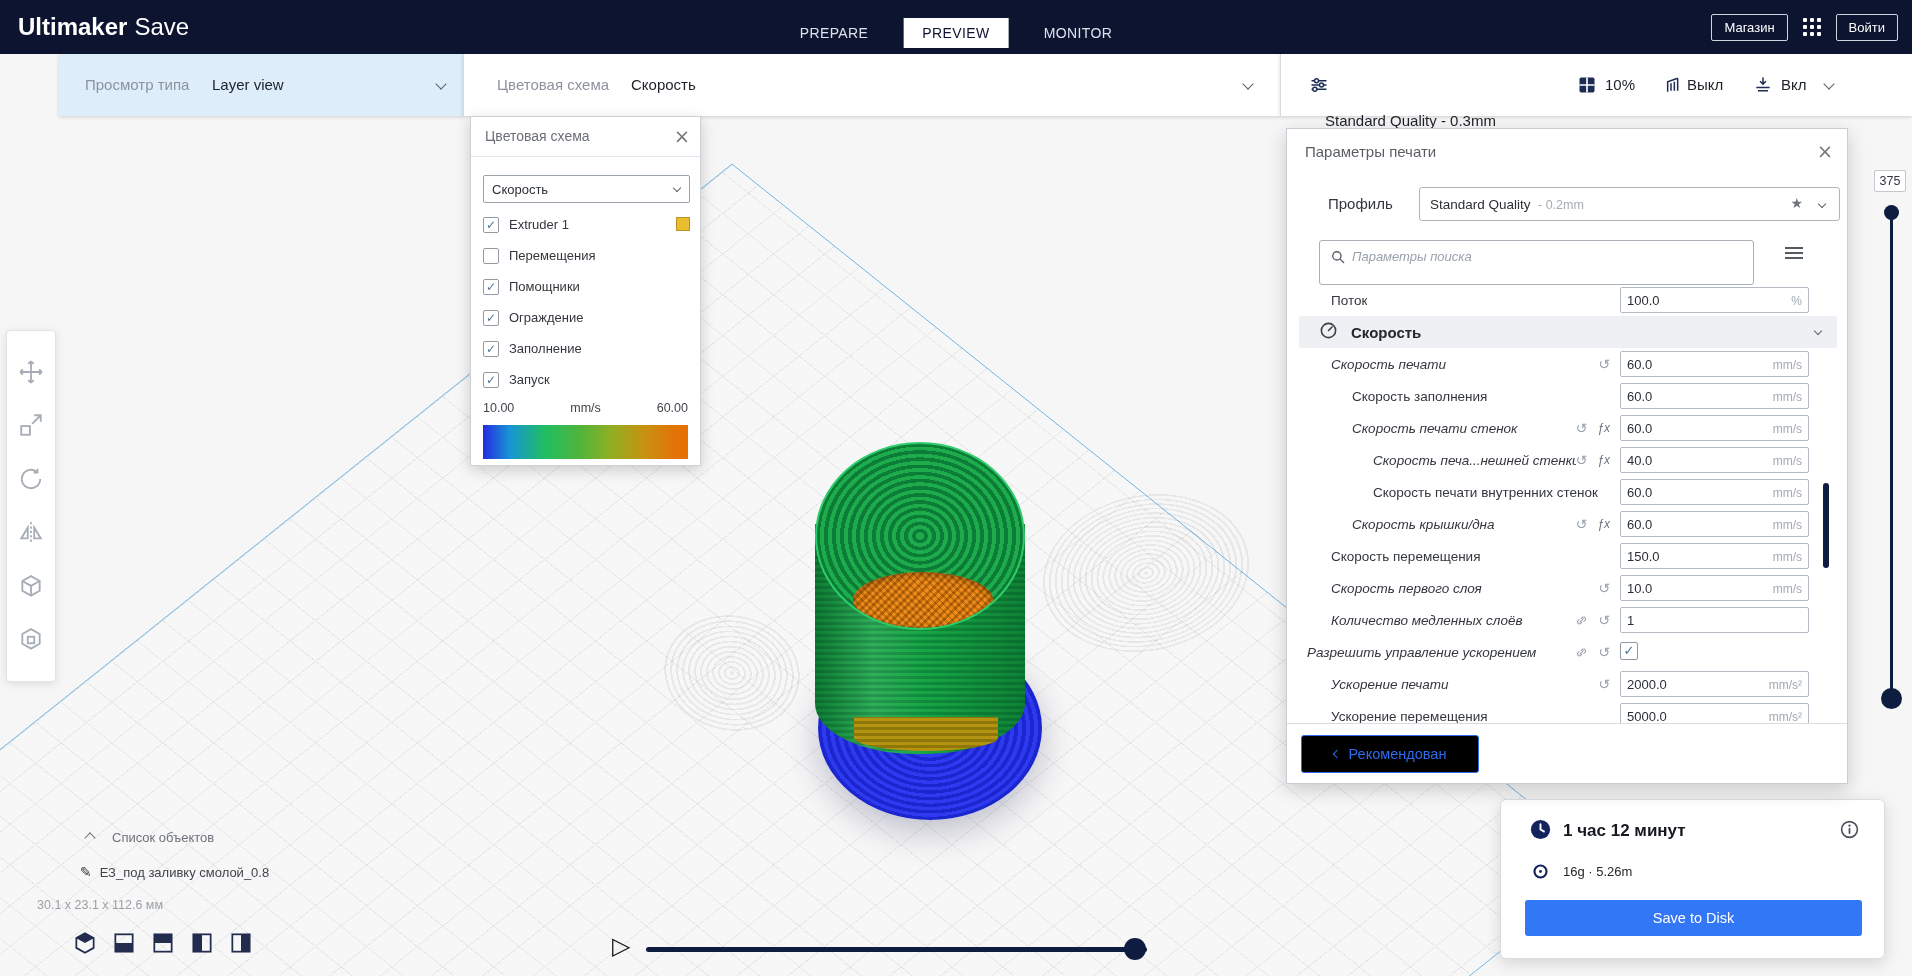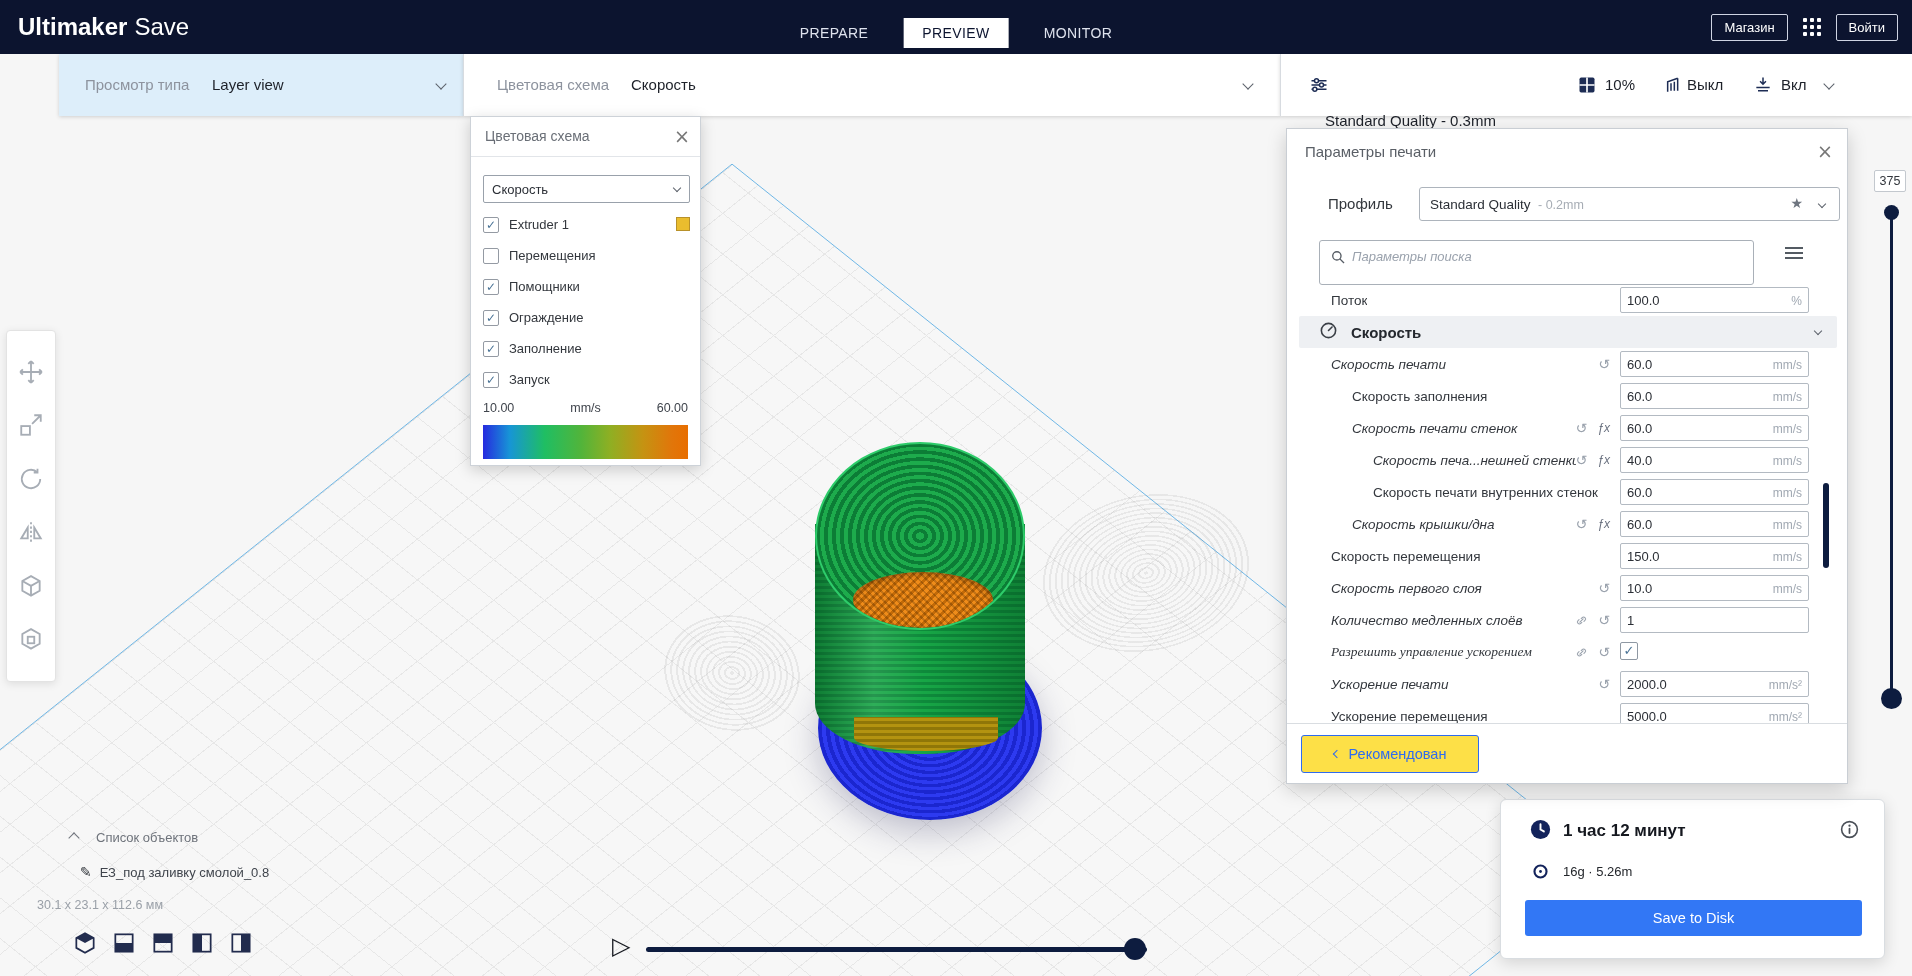--- a/index.html
+++ b/index.html
@@ -123,32 +123,32 @@
   .val-box .unit { position:absolute; right:6px; top:6px; font-size:12px; color:#a0a8b2; }
   .set-cb { position:absolute; left:0; top:3px; width:18px; height:18px; border:1px solid #8f98a3; border-radius:2px;
     font-size:13px; line-height:16px; text-align:center; color:#4a7396; }
   .set-section { height:32px; margin:0 12px; background:#eef0f3; display:flex; align-items:center; border-radius:2px; position:relative; }
   .set-section svg { width:19px; height:19px; margin-left:20px; }
   .set-section .st { margin-left:13px; font-weight:bold; font-size:15px; color:#24282e; }
   .set-section .chev { position:absolute; right:16px; top:12px; }
   #settings-scrollthumb { position:absolute; left:536px; top:354px; width:6px; height:85px; background:#0d1c3f; border-radius:3px; }
   #settings-divider { position:absolute; left:0; right:0; top:594px; border-top:1px solid #d9dde1; }
   #recommended-btn { position:absolute; left:14px; top:606px; width:178px; height:38px; border:1.5px solid #2f6bef; border-radius:3px;
-    background:#fde047; color:#2f6bef; font-size:14.5px; display:flex; align-items:center; justify-content:center; gap:9px; cursor:pointer; font-family:inherit; }
+    background:#000000; color:#2f6bef; font-size:14.5px; display:flex; align-items:center; justify-content:center; gap:9px; cursor:pointer; font-family:inherit; }
   #recommended-btn .chev { border-color:#2f6bef; }
 
   
   #left-toolbar { position:absolute; left:6px; top:330px; width:50px; height:352px; background:#fff; border:1px solid #e3e3e3;
     border-radius:4px; box-shadow:0 2px 8px rgba(0,0,0,.10); z-index:25; display:flex; flex-direction:column;
     justify-content:space-evenly; align-items:center; }
   .tool-ic { width:26px; height:26px; color:#a7adb5; cursor:pointer; }
   .tool-ic svg { width:26px; height:26px; }
 
   
-  #objlist-header { position:absolute; left:70px; top:830px; display:flex; align-items:center; z-index:20; cursor:pointer; }
+  #objlist-header { position:absolute; left:86px; top:830px; display:flex; align-items:center; z-index:20; cursor:pointer; }
   #objlist-header .chev { border-color:#6e737b; margin-right:18px; }
   #objlist-header .t { font-size:13px; color:#6e737b; }
   #object-row { position:absolute; left:80px; top:864px; display:flex; align-items:center; gap:8px; z-index:20; }
   #object-row .pen { font-size:14px; color:#33373d; }
   #object-row .nm { font-size:13px; color:#3f444c; }
   #dims { position:absolute; left:37px; top:898px; font-size:12.5px; color:#9aa0a8; z-index:20; }
   #view-presets { position:absolute; left:72px; top:930px; display:flex; gap:13px; z-index:20; }
   .vp-ic { width:26px; height:26px; color:#222c4e; cursor:pointer; }
   .vp-ic svg { width:26px; height:26px; }
 
@@ -464,21 +464,21 @@
             <span class="row-ic g">↺</span>
           </span>
           <div class="val-slot">
             <div class="val-box">
               <span class="val">1</span>
               <span class="unit"></span>
             </div>
           </div>
         </div>
         <div class="set-row">
-          <span class="set-label it" style="padding-left: 44px; font-family: Liberation Serif, serif;">Разрешить управление ускорением</span>
+          <span class="set-label it" style="padding-left: 20px;">Разрешить управление ускорением</span>
           <span class="row-sp"></span>
           <span class="row-icons">
             <span class="row-ic g">
               <svg viewBox="0 0 24 24">
                 <path d="M9 15l6-6M7.5 10.5L5.6 12.4a3.6 3.6 0 0 0 5.1 5.1l1.9-1.9M16.5 13.5l1.9-1.9a3.6 3.6 0 0 0-5.1-5.1l-1.9 1.9" fill="none" stroke="currentColor" stroke-width="2" stroke-linecap="round"></path>
               </svg>
             </span>
             <span class="row-ic g">↺</span>
           </span>
           <div class="val-slot">

